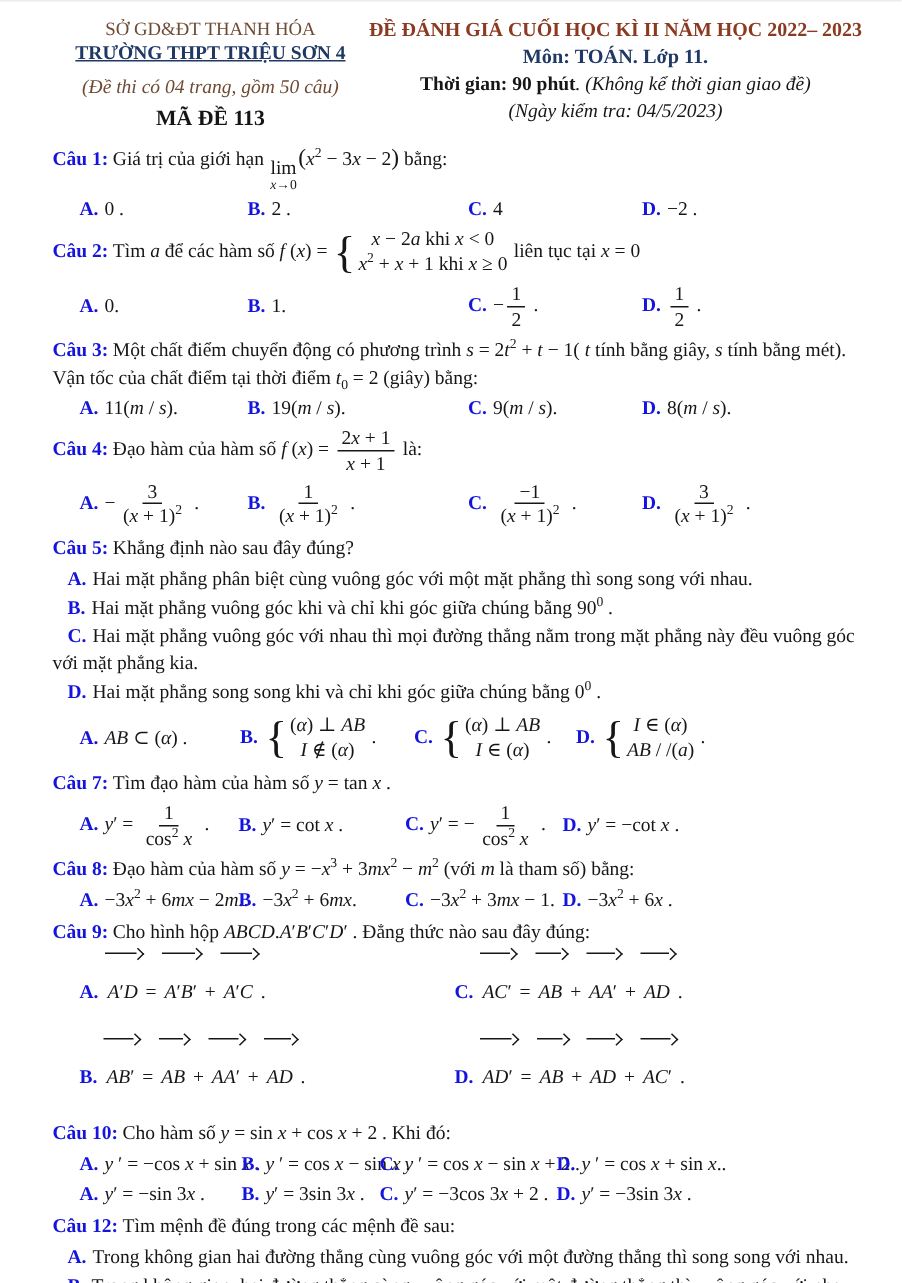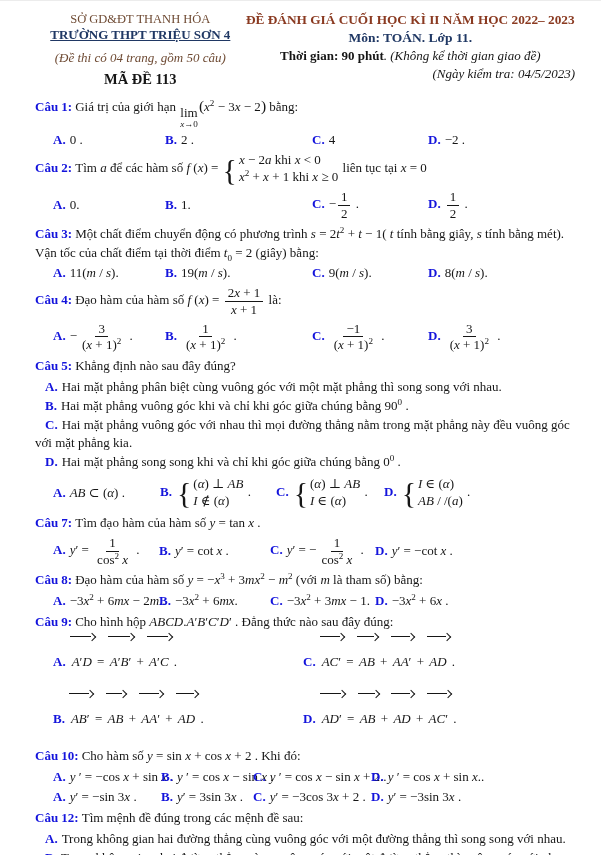--- a/index.html
+++ b/index.html
@@ -16,21 +16,21 @@
   .h-dept{color:var(--hdr-brown);font-size:12.5px;}
   .h-school{color:var(--hdr-navy);font-weight:bold;text-decoration:underline;font-size:13px;}
   .h-note{font-style:italic;margin-top:6px;font-size:13px;color:var(--hdr-brown);}
   .h-code{font-weight:bold;margin-top:3px;font-size:14.5px;color:#151515;}
   .h-right{flex:1;text-align:center;line-height:1.35;}
   .h-title{color:var(--hdr-red);font-weight:bold;font-size:13.3px;}
   .h-subject{color:var(--hdr-navy);font-weight:bold;font-size:13.5px;}
   .h-time{font-size:13px;}
   .h-time .b{font-weight:bold;}
   .h-time .i{font-style:italic;}
-  .h-date{font-style:italic;text-align:right;}
+  .h-date{font-style:italic;}
 
   
   .q{margin-top:4px;}
   .q-text{line-height:1.42;}
   .qlab{color:var(--q-blue);font-weight:bold;margin-right:3px;}
   .opts{margin:3px 0 3px 18px;}
   .opt{white-space:nowrap;}
   .olet{color:var(--q-blue);font-weight:bold;margin-right:4px;}
   .g4a{display:grid;grid-template-columns:112px 147px 116px auto;align-items:center;}
   .g4b{display:grid;grid-template-columns:107px 116px 108px auto;align-items:center;}
@@ -44,21 +44,21 @@
   sup{font-size:0.7em;line-height:0;}
   sub{font-size:0.7em;line-height:0;}
   .bp{font-size:1.2em;}
   .lim{display:inline-flex;flex-direction:column;align-items:center;line-height:1;vertical-align:-0.5em;margin:0 1px;}
   .lim .ls{font-size:0.7em;margin-top:1px;}
   .frac{display:inline-flex;flex-direction:column;align-items:center;vertical-align:middle;line-height:1.2;margin:0 2px;text-align:center;}
   .frac .num{padding:0 3px;border-bottom:1px solid #161616;display:block;}
   .frac .den{padding:0 3px;display:block;}
   .cases{display:inline-flex;align-items:center;vertical-align:middle;margin:0 1px;}
   .cases .brace{font-size:2.3em;font-weight:400;line-height:0.85;margin-right:2px;}
-  .cases .ccol{display:inline-flex;flex-direction:column;line-height:1.3;}
+  .cases .ccol{display:inline-flex;flex-direction:column;align-items:center;line-height:1.3;}
   .vec{display:inline-block;position:relative;margin-top:4px;padding:16px 2px;}
   .vec::before{content:"";position:absolute;top:-2px;left:0;right:3px;border-top:1px solid #161616;}
   .vec::after{content:"";position:absolute;top:-4.5px;right:-1px;width:5px;height:5px;border-top:1px solid #161616;border-right:1px solid #161616;transform:rotate(45deg);}
 </style>
 </head>
 <body>
 
 <div class="page">
 
   <div class="header">

